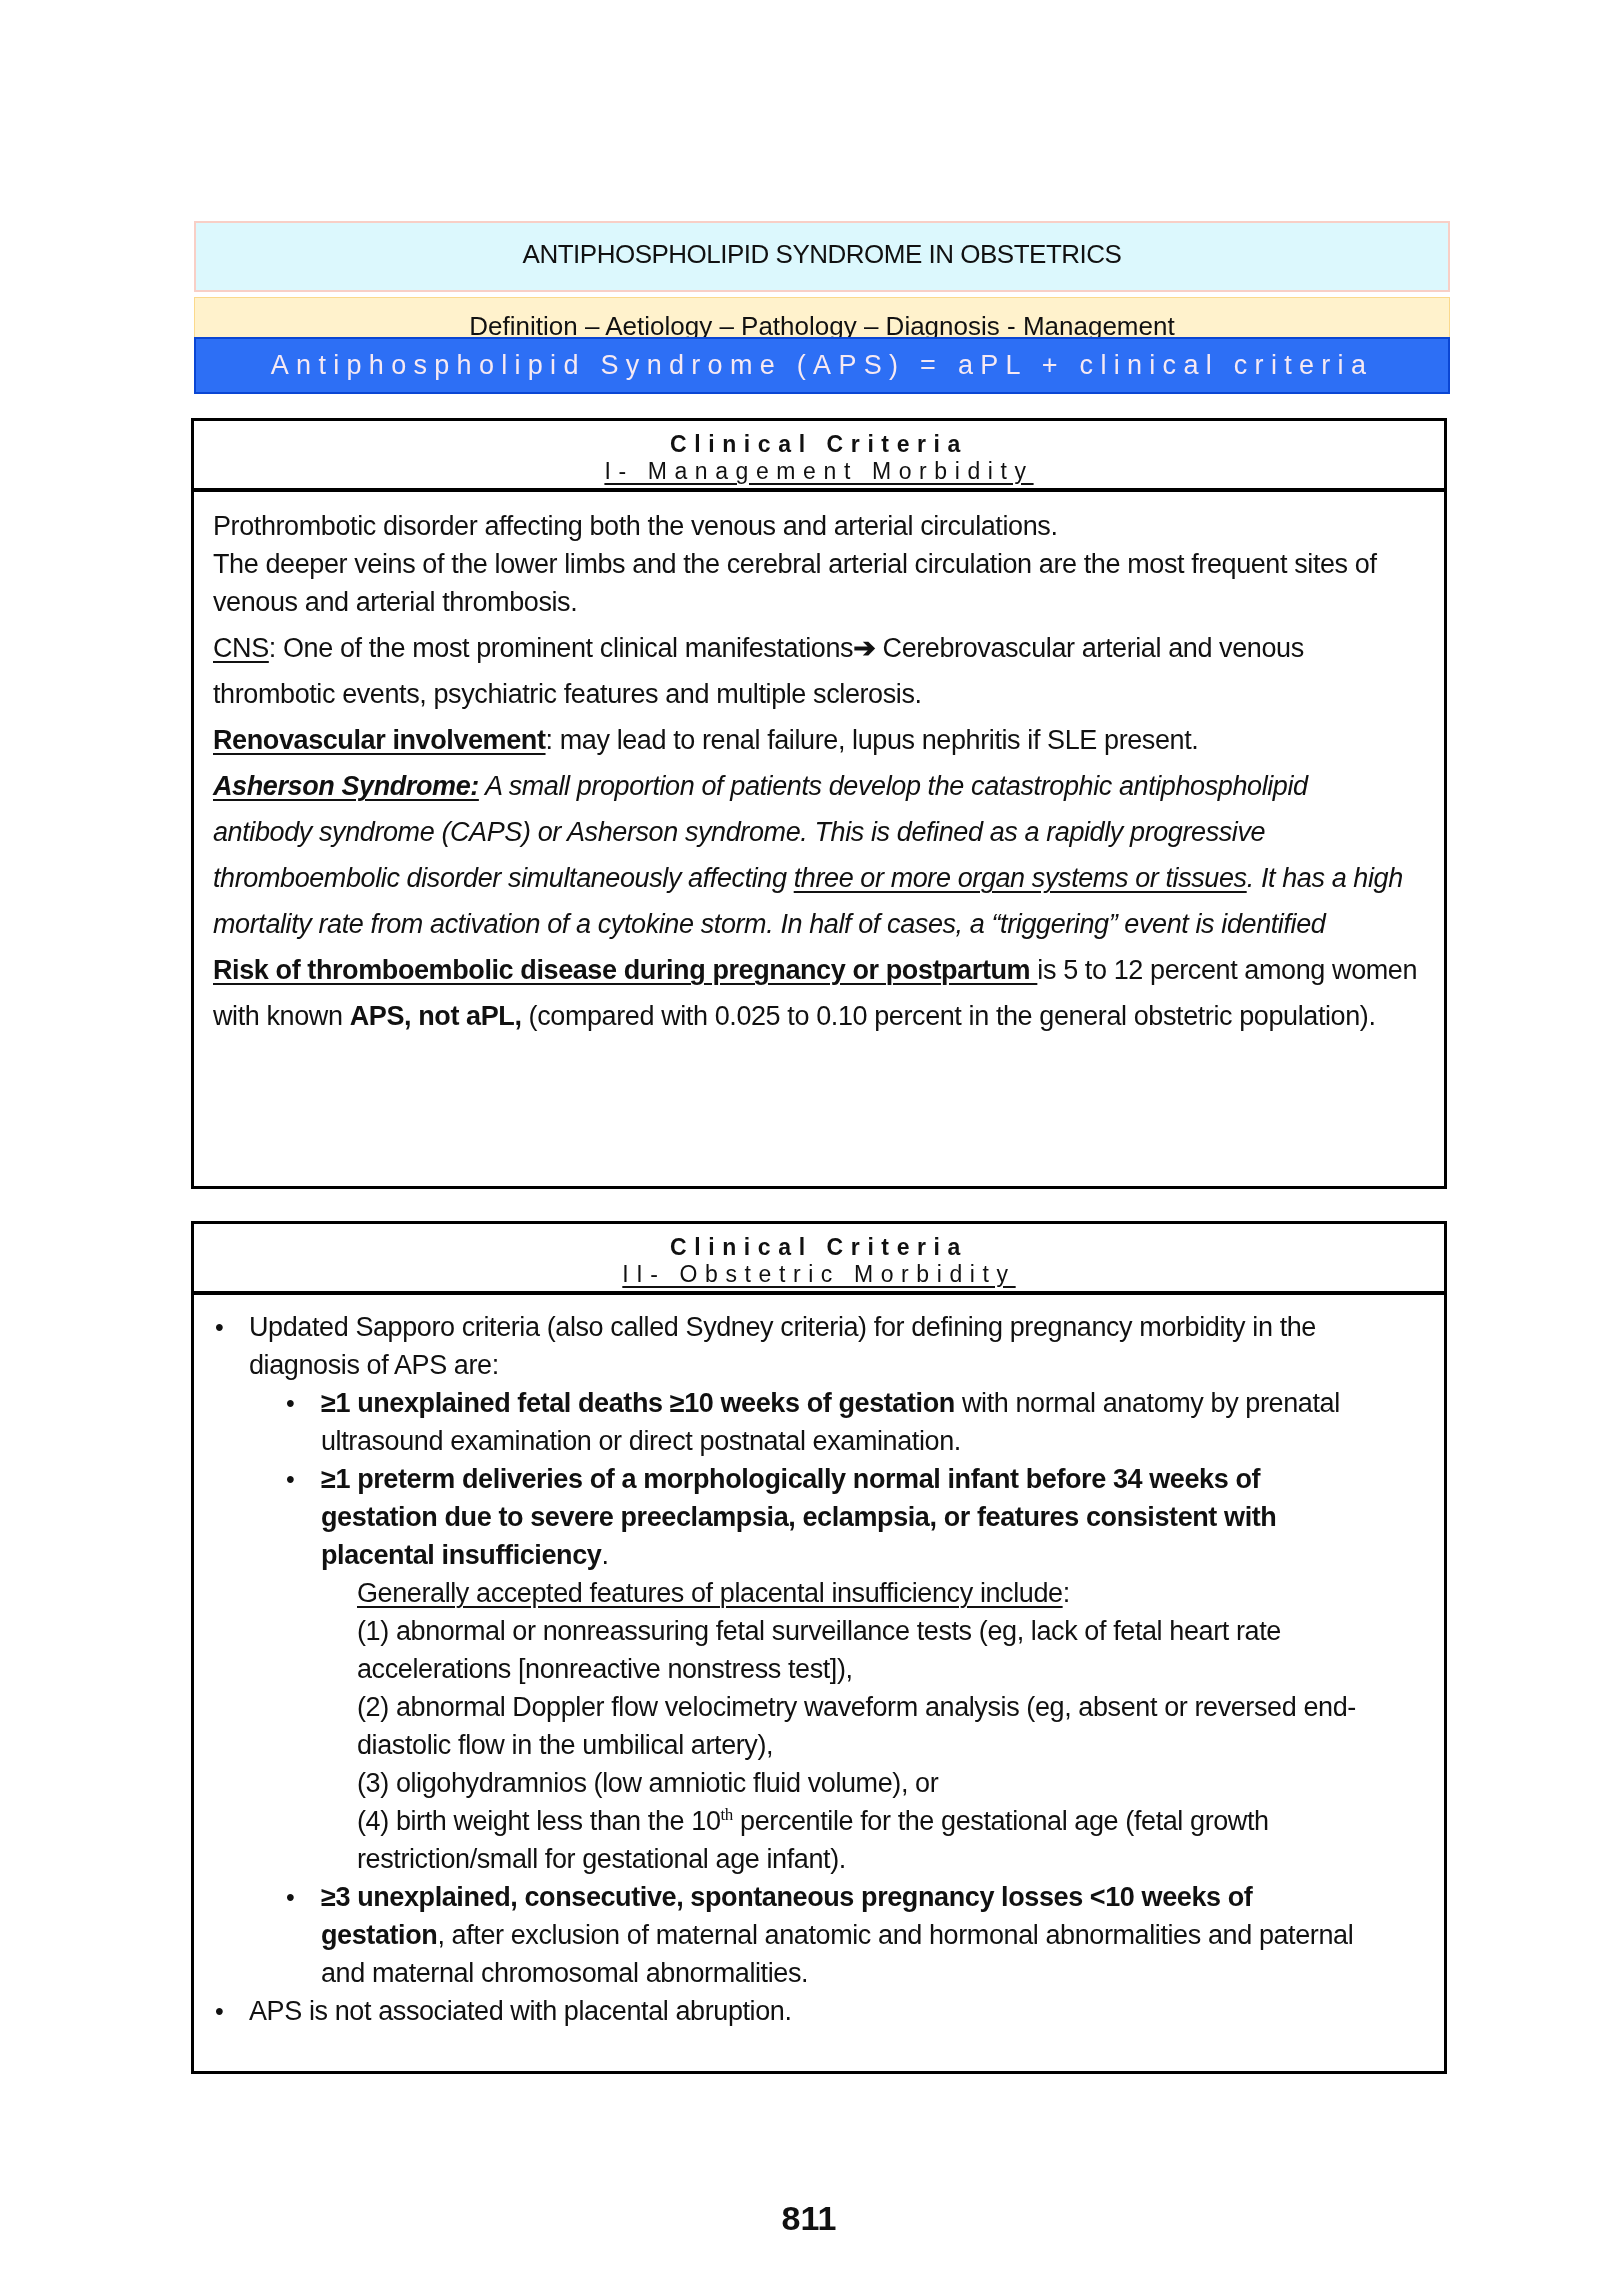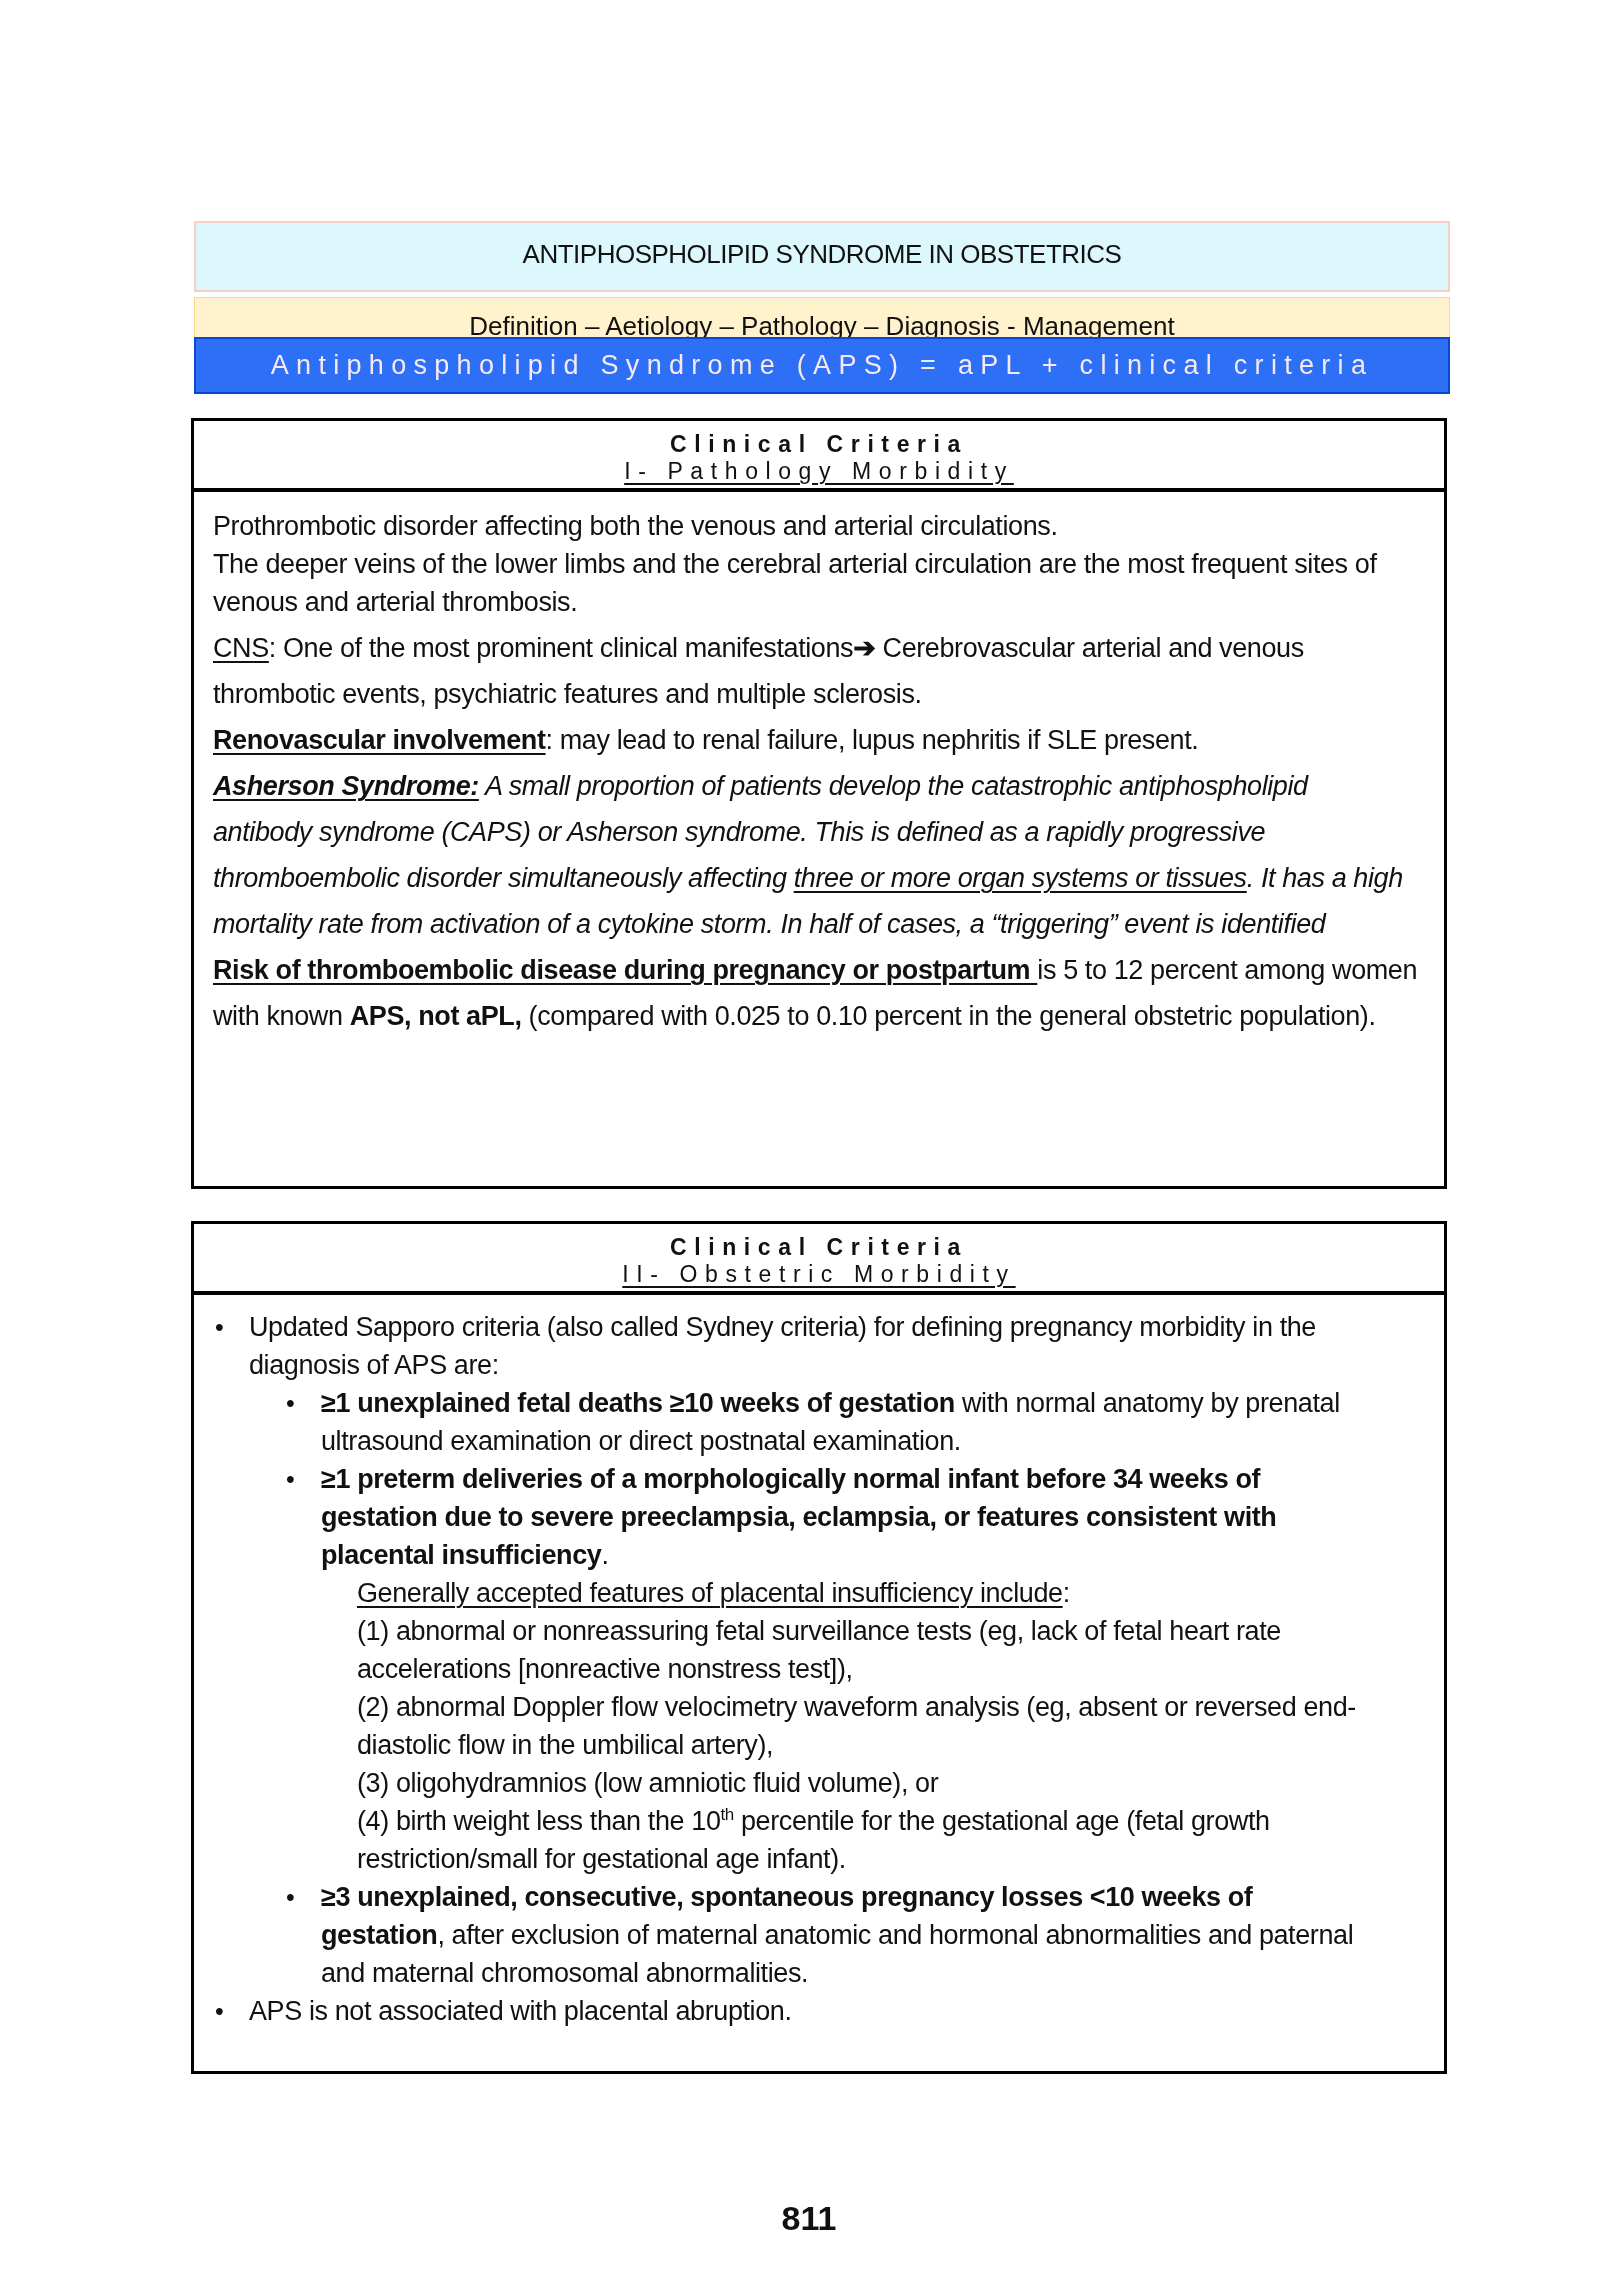--- a/index.html
+++ b/index.html
@@ -28,35 +28,35 @@
   b, .b { font-weight: bold; }
   i { font-style: italic; }
   .box2 .content { padding: 13.4px 19px 0 19px; font-size: 27px; letter-spacing: -0.4px; line-height: 38px; }
   .li { position: relative; margin: 0; }
   .lvl1 { padding-left: 36px; }
   .lvl2 { padding-left: 108px; }
   .lvl3 { padding-left: 144px; }
   .bullet { position: absolute; top: 0; font-size: 25px; }
   .lvl1 .bullet { left: 1.9px; }
   .lvl2 .bullet { left: 73px; }
-  sup { font-size: 17px; line-height: 0; }
+  sup { font-size: 17px; line-height: 0; font-family: Liberation Serif, serif; }
   .pagenum { position: absolute; left: 0; width: 1618px; top: 2199px; text-align: center;
              font-family: "Liberation Sans", sans-serif; font-weight: bold; font-size: 34px; }
 </style>
 </head>
 <body>
 
 <div class="band band-title">ANTIPHOSPHOLIPID SYNDROME IN OBSTETRICS</div>
 <div class="band band-sub">Definition – Aetiology – Pathology – Diagnosis - Management</div>
 <div class="band band-blue">Antiphospholipid Syndrome (APS) = aPL + clinical criteria</div>
 
 <div class="box box1">
   <div class="box-head">
     <div class="h1">Clinical Criteria</div>
-    <div class="h2"><span>I- Pathology Morbidity</span></div>
+    <div class="h2"><span>I- Management Morbidity</span></div>
   </div>
   <div class="content">
     <p class="p-tight">Prothrombotic disorder affecting both the venous and arterial circulations.</p>
     <p class="p-tight" style="padding-right:38px;">The deeper veins of the lower limbs and the cerebral arterial circulation are the most frequent sites of venous and arterial thrombosis.</p>
     <p class="p-loose" style="margin-top:3.8px; padding-right:57px;"><span class="u">CNS</span><span>: One of the most prominent clinical manifestations</span><b>➔</b><span> Cerebrovascular arterial and venous thrombotic events, psychiatric features and multiple sclerosis.</span></p>
     <p class="p-loose"><b class="u">Renovascular involvement</b><span>: may lead to renal failure, lupus nephritis if SLE present.</span></p>
     <p class="p-loose" style="padding-right:13.4px;"><i><b class="u">Asherson Syndrome:</b><span> A small proportion of patients develop the catastrophic antiphospholipid antibody syndrome (CAPS) or Asherson syndrome. This is defined as a rapidly progressive thromboembolic disorder simultaneously affecting </span><span class="u">three or more organ systems or tissues</span><span>. It has a high mortality rate from activation of a cytokine storm. In half of cases, a “triggering” event is identified</span></i></p>
     <p class="p-loose"><b class="u">Risk of thromboembolic disease during pregnancy or postpartum </b><span>is 5 to 12 percent among women with known </span><b>APS, not aPL,</b><span> (compared with 0.025 to 0.10 percent in the general obstetric population).</span></p>
   </div>
 </div>

